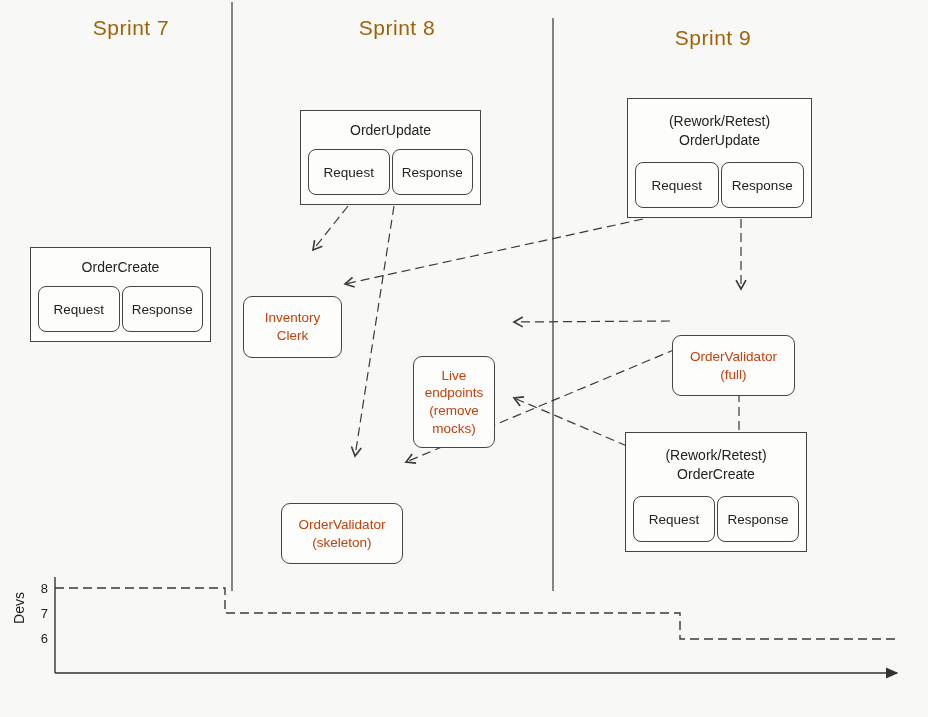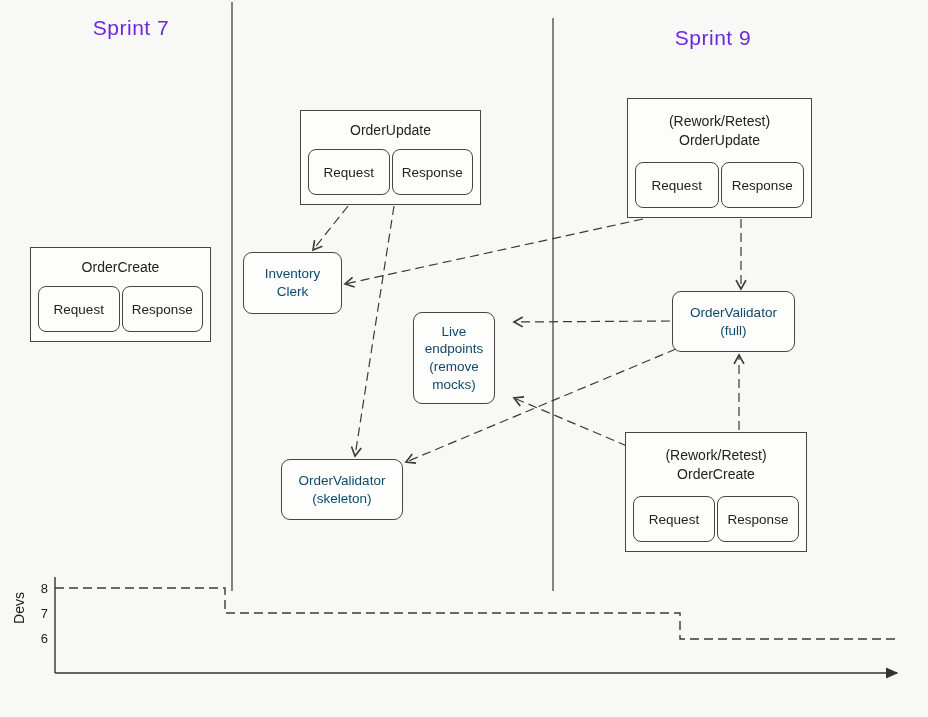--- a/index.html
+++ b/index.html
@@ -18,21 +18,21 @@
   svg.layer {
     position: absolute;
     left: 0; top: 0;
     width: 928px; height: 717px;
   }
   .sprint-label {
     position: absolute;
     font-size: 21px;
     letter-spacing: 0.5px;
     text-align: center;
-    color: #6d28d9;
+    color: #a16207;
   }
   .spec-box {
     position: absolute;
     background: #fdfdfc;
     border: 1px solid #454545;
     display: flex;
     flex-direction: column;
     box-sizing: border-box;
   }
   .spec-title {
@@ -68,22 +68,23 @@
     background: #fdfdfc;
     border: 1px solid #454545;
     border-radius: 9px;
     display: flex;
     align-items: center;
     justify-content: center;
     text-align: center;
     white-space: pre-line;
     font-size: 13.5px;
     line-height: 1.3;
-    color: #0c4a6e;
+    color: #c2410c;
     box-sizing: border-box;
+    margin-top: 44px;
   }
   .tick-label {
     position: absolute;
     width: 20px;
     font-size: 13px;
     text-align: right;
     color: #222;
   }
   .axis-label-y {
     position: absolute;
@@ -132,20 +133,21 @@
     <line x1="739" y1="430" x2="739" y2="355" stroke="#3a3a3a" stroke-width="1.2" stroke-dasharray="9 5" marker-end="url(#arrowhead)"></line>
     <line x1="627" y1="446" x2="514" y2="398" stroke="#3a3a3a" stroke-width="1.2" stroke-dasharray="9 5" marker-end="url(#arrowhead)"></line>
     <line x1="676" y1="349" x2="406" y2="462" stroke="#3a3a3a" stroke-width="1.2" stroke-dasharray="9 5" marker-end="url(#arrowhead)"></line>
 
     <line x1="55" y1="577" x2="55" y2="673" stroke="#333" stroke-width="1.4"></line>
     <line x1="55" y1="673" x2="897" y2="673" stroke="#333" stroke-width="1.4" marker-end="url(#axis-arrow)"></line>
     <path d="M 55 588 L 225 588 L 225 613 L 680 613 L 680 639 L 900 639" fill="none" stroke="#3a3a3a" stroke-width="1.4" stroke-dasharray="9 5"></path>
   </svg>
 
   <div class="sprint-label" style="left:58px; top:16px; width:146px;">Sprint 7</div>
+  <div class="sprint-label" style="left:324px; top:16px; width:146px;">Sprint 8</div>
   <div class="sprint-label" style="left:640px; top:16px; width:146px;margin-top:10px;">Sprint 9</div>
 
   <div class="spec-box" style="left:30px; top:247px; width:181px; height:95px;">
     <div class="spec-title">OrderCreate</div>
     <div class="spec-row">
       <div class="pill">Request</div>
       <div class="pill">Response</div>
     </div>
   </div>
 

